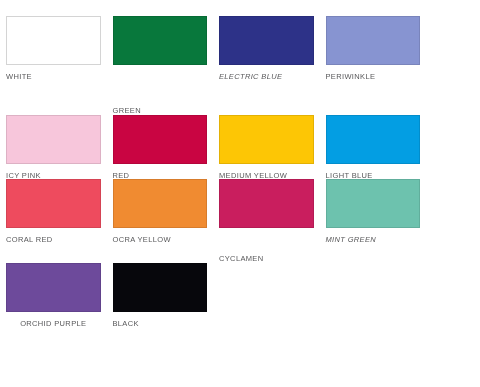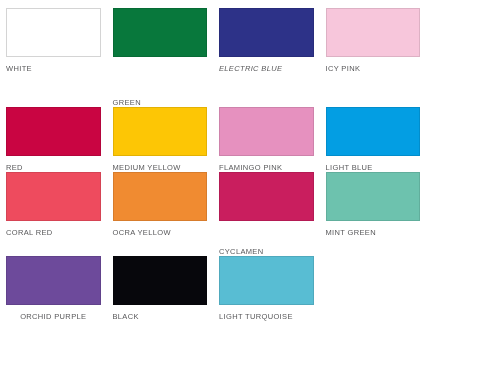--- a/index.html
+++ b/index.html
@@ -12,21 +12,21 @@
     width: 480px;
     height: 387px;
     overflow: hidden;
     font-family: "Liberation Sans", sans-serif;
     -webkit-font-smoothing: antialiased;
   }
   .palette-grid {
     box-sizing: border-box;
     width: 426px;
     height: 387px;
-    padding: 8px 6px 0 6px;
+    padding: 16px 6px 0 6px;
     display: grid;
     grid-template-columns: repeat(4, 1fr);
     grid-template-rows: repeat(5, 1fr);
     column-gap: 12px;
     row-gap: 0px;
     background: #ffffff;
   }
   .swatch-cell {
     display: flex;
     flex-direction: column;
@@ -63,60 +63,56 @@
     </div>
     <div class="swatch-cell">
       <div class="swatch-chip" style="background-color: rgb(8, 120, 60);"></div>
       <div class="swatch-label" style="color: rgb(88, 88, 90); margin-top: 42px;">GREEN</div>
     </div>
     <div class="swatch-cell">
       <div class="swatch-chip" style="background-color: rgb(45, 50, 136);"></div>
       <div class="swatch-label" style="color: rgb(88, 88, 90); font-style: italic;">ELECTRIC BLUE</div>
     </div>
     <div class="swatch-cell">
+      <div class="swatch-chip" style="background-color: rgb(135, 148, 209);"></div>
+      <div class="swatch-label" style="color: rgb(88, 88, 90);">PERIWINKLE</div>
+    </div>
+    <div class="swatch-cell">
       <div class="swatch-chip" style="background-color: rgb(247, 198, 219);"></div>
       <div class="swatch-label" style="color: rgb(88, 88, 90);">ICY PINK</div>
     </div>
     <div class="swatch-cell">
       <div class="swatch-chip" style="background-color: rgb(201, 5, 66);"></div>
       <div class="swatch-label" style="color: rgb(88, 88, 90);">RED</div>
     </div>
     <div class="swatch-cell">
       <div class="swatch-chip" style="background-color: rgb(253, 198, 5);"></div>
       <div class="swatch-label" style="color: rgb(88, 88, 90);">MEDIUM YELLOW</div>
-    </div>
-    <div class="swatch-cell">
-      <div class="swatch-chip" style="background-color: rgb(230, 145, 191);"></div>
-      <div class="swatch-label" style="color: rgb(88, 88, 90);">FLAMINGO PINK</div>
     </div>
     <div class="swatch-cell">
       <div class="swatch-chip" style="background-color: rgb(3, 158, 227);"></div>
       <div class="swatch-label" style="color: rgb(88, 88, 90);">LIGHT BLUE</div>
     </div>
     <div class="swatch-cell">
       <div class="swatch-chip" style="background-color: rgb(238, 75, 94);"></div>
       <div class="swatch-label" style="color: rgb(88, 88, 90);">CORAL RED</div>
     </div>
     <div class="swatch-cell">
       <div class="swatch-chip" style="background-color: rgb(240, 139, 49);"></div>
       <div class="swatch-label" style="color: rgb(88, 88, 90);">OCRA YELLOW</div>
     </div>
     <div class="swatch-cell">
       <div class="swatch-chip" style="background-color: rgb(201, 30, 94);"></div>
       <div class="swatch-label" style="color: rgb(88, 88, 90); margin-top: 27px;">CYCLAMEN</div>
     </div>
     <div class="swatch-cell">
       <div class="swatch-chip" style="background-color: rgb(109, 194, 174);"></div>
-      <div class="swatch-label" style="color: rgb(88, 88, 90);">MINT GREEN</div>
+      <div class="swatch-label" style="color: rgb(88, 88, 90); font-style: italic;">MINT GREEN</div>
     </div>
     <div class="swatch-cell">
       <div class="swatch-chip" style="background-color: rgb(109, 74, 155);"></div>
       <div class="swatch-label" style="color: rgb(88, 88, 90); text-align: center;">ORCHID PURPLE</div>
     </div>
     <div class="swatch-cell">
       <div class="swatch-chip" style="background-color: rgb(7, 7, 12);"></div>
       <div class="swatch-label" style="color: rgb(88, 88, 90);">BLACK</div>
     </div>
-    <div class="swatch-cell">
-      <div class="swatch-chip" style="background-color: rgb(88, 189, 211);"></div>
-      <div class="swatch-label" style="color: rgb(88, 88, 90);">LIGHT TURQUOISE</div>
-    </div>
   </div>
 
 </body></html>

